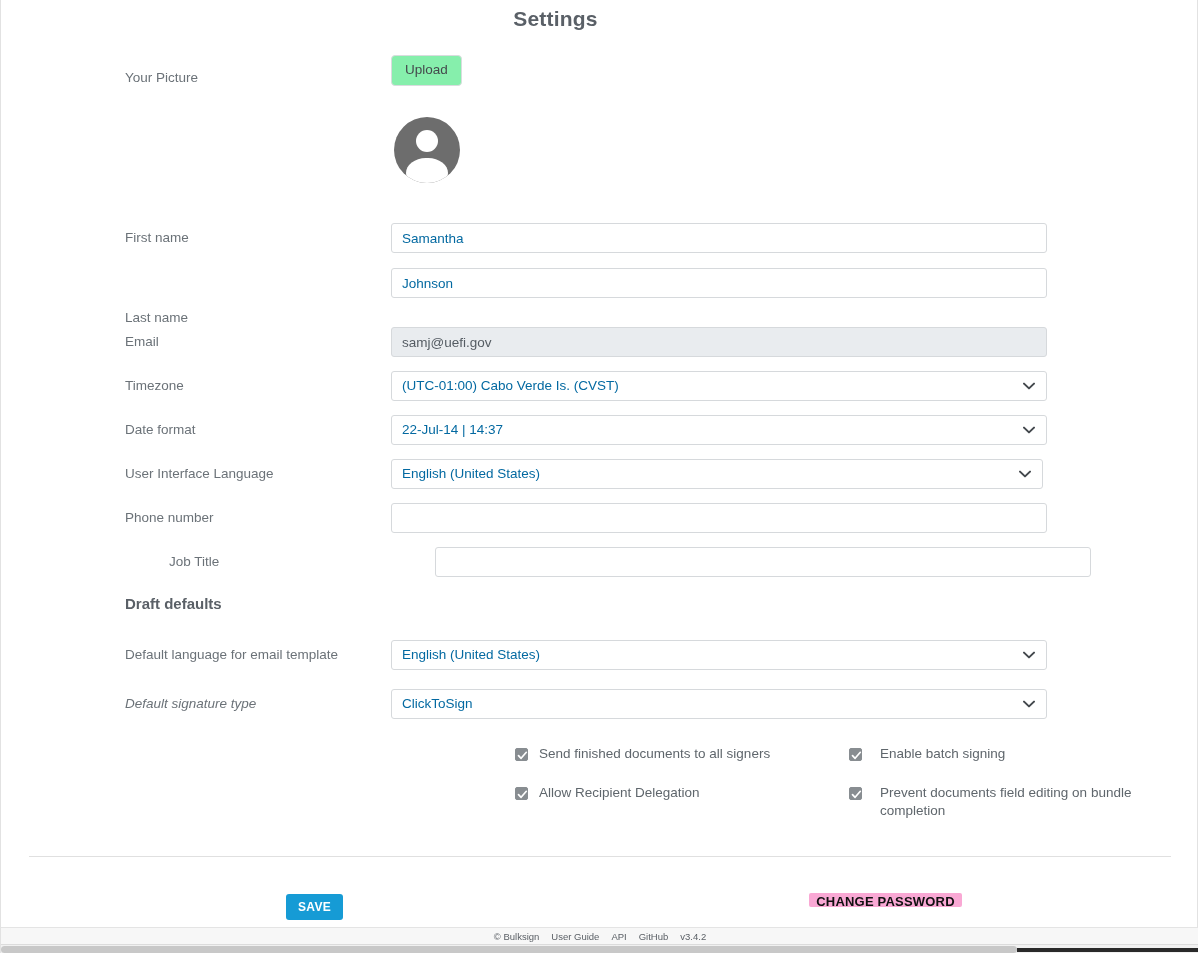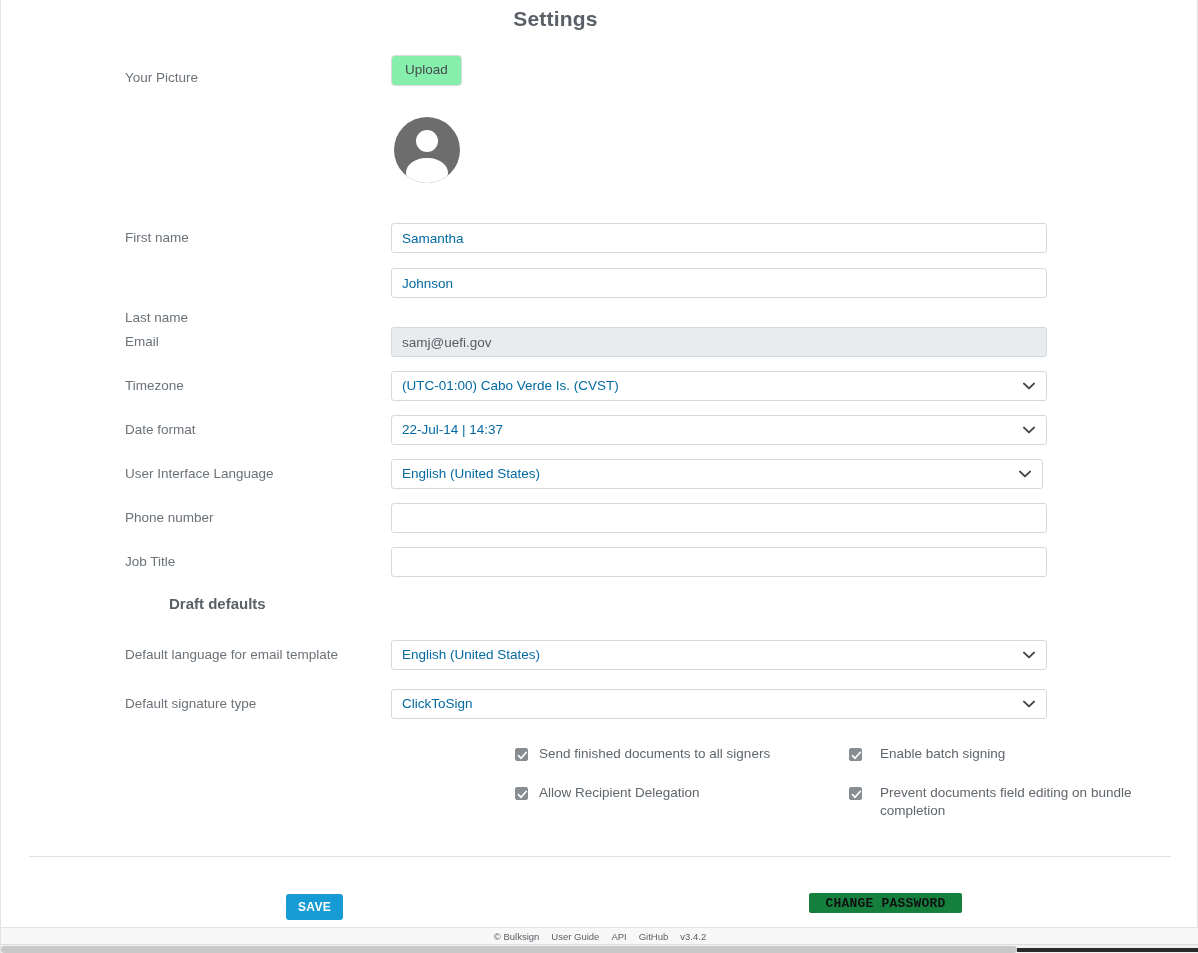--- a/index.html
+++ b/index.html
@@ -143,21 +143,20 @@
     border-radius: 21px / 16px;
     background: #ffffff;
   }
 
   
   .section-head {
     padding-left: 124px;
     font-size: 15px;
     font-weight: bold;
     color: #5a6067;
-    margin-left: 44px;
   }
 
   
   .checks {
     position: relative;
     margin-top: 26px;
     padding-left: 514px;
     width: 976px;
   }
   .check-row {
@@ -209,26 +208,26 @@
     border-radius: 3px;
     font-family: "Liberation Sans", sans-serif;
     font-size: 12px;
     font-weight: bold;
     letter-spacing: .3px;
     cursor: pointer;
   }
   .btn-change-pass {
     position: absolute;
     left: 808px; top: 893px;
-    width: 153px; height: 20px;
-    background: #15803d;
+    width: 153px; height: 14px;
+    background: #f9a8d4;
     color: #101010;
     border: none;
     border-radius: 2px;
-    font-family: Liberation Mono, monospace;
+    font-family: Liberation Sans, sans-serif;
     font-size: 13px;
     font-weight: bold;
     letter-spacing: .2px;
     cursor: pointer;
   }
 
   
   .footer {
     position: absolute;
     left: 0; bottom: 8px;
@@ -355,21 +354,21 @@
       </div>
     </div>
 
     <div class="row" style="min-height:44px;">
       <div class="lbl" style="padding-top:6px;">Phone number</div>
       <div class="ctrl">
         <input class="txt" type="text" value="" style="">
       </div>
     </div>
 
-    <div class="row" style="min-height:46px;">
+    <div class="row" style="min-height:46px;margin-left:44px;">
       <div class="lbl" style="padding-top:6px;">Job Title</div>
       <div class="ctrl">
         <input class="txt" type="text" value="" style="">
       </div>
     </div>
 
     <div class="section-head" style="margin-top:2px; margin-bottom:28px;">Draft defaults</div>
 
     <div class="row" style="min-height:49px;">
       <div class="lbl" style="padding-top:6px;">Default language for email template</div>
@@ -379,21 +378,21 @@
           <span class="chev">
             <svg width="12" height="8" viewBox="0 0 12 8">
                 <path d="M1 1.6 L6 6.4 L11 1.6" stroke="#43484d" stroke-width="2" fill="none" stroke-linecap="round" stroke-linejoin="round"></path>
               </svg>
           </span>
         </div>
       </div>
     </div>
 
     <div class="row" style="min-height:30px;">
-      <div class="lbl" style="padding-top:6px;">Default signature type</div>
+      <div class="lbl" style="padding-top:6px;font-style:italic;">Default signature type</div>
       <div class="ctrl">
         <div class="sel">
           <span class="sel-val">ClickToSign</span>
           <span class="chev">
             <svg width="12" height="8" viewBox="0 0 12 8">
                 <path d="M1 1.6 L6 6.4 L11 1.6" stroke="#43484d" stroke-width="2" fill="none" stroke-linecap="round" stroke-linejoin="round"></path>
               </svg>
           </span>
         </div>
       </div>

